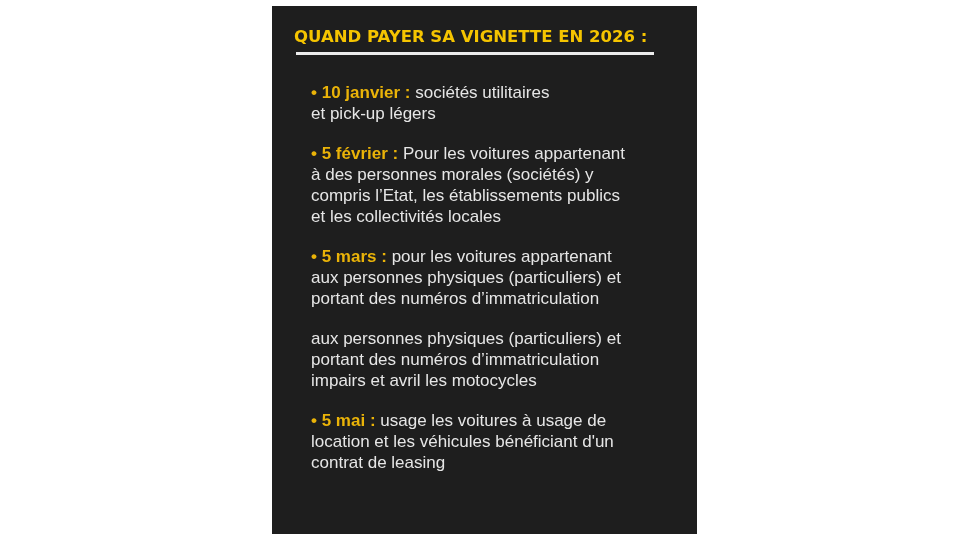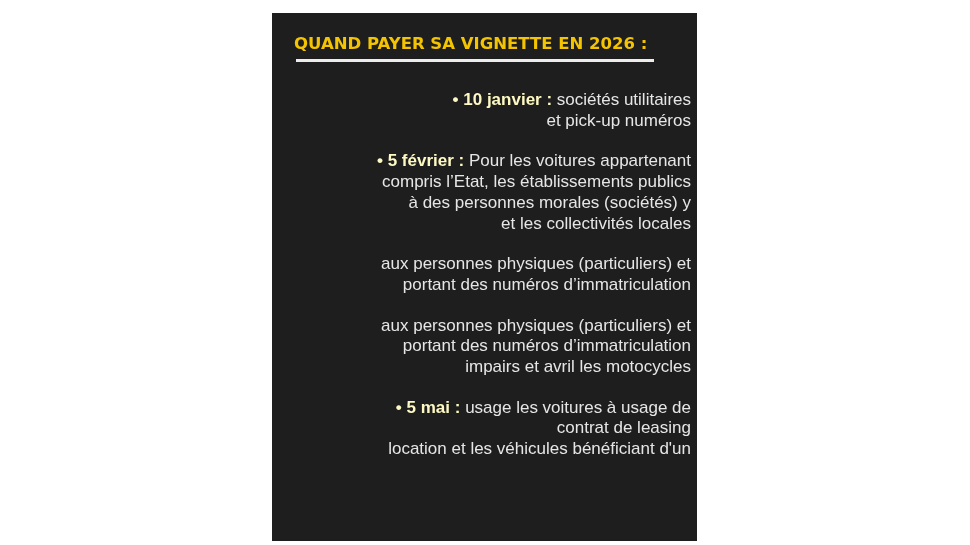--- a/index.html
+++ b/index.html
@@ -1,62 +1,62 @@
 <!DOCTYPE html>
 <html><head>
 <meta charset="utf-8">
 <style>
   html, body { margin:0; padding:0; }
   body { width:970px; height:545px; background:#ffffff; position:relative; overflow:hidden; }
   .panel {
-    position:absolute; left:272px; top:13px; width:425px; height:528px;
+    position:absolute; left:272px; top:6px; width:425px; height:528px;
     background:#1e1e1e;
-    text-align:right;
   }
   .title {
     position:absolute; left:22px; top:21px;
     color:#f5c400; font-family:"DejaVu Sans", sans-serif; font-weight:bold;
     font-size:16.5px; letter-spacing:0px; white-space:nowrap;
   }
   .rule {
     position:absolute; left:24px; top:46px; width:358px; height:3px;
     background:#ececec;
   }
   .list { position:absolute; left:39px; top:77px; width:380px; }
   .item {
     color:#e6e6e6; font-family:"Liberation Sans", sans-serif;
     font-size:17px; line-height:20.7px; margin-bottom:20px; font-weight:300;
   }
-  .item b { color:#fef9c3; font-weight:bold; }
+  .item b { color:#eab308; font-weight:bold; }
 </style>
 </head>
 <body>
 
 <div class="panel">
   <div class="title">QUAND PAYER SA VIGNETTE EN 2026 :</div>
   <div class="rule"></div>
   <div class="list" id="list">
       <div class="item">
         <div><b><span>• </span>10 janvier : </b><span>sociétés utilitaires</span></div>
-        <div><span>et pick-up numéros</span></div>
+        <div><span>et pick-up légers</span></div>
       </div>
       <div class="item">
         <div><b><span>• </span>5 février : </b><span>Pour les voitures appartenant</span></div>
+        <div><span>à des personnes morales (sociétés) y</span></div>
         <div><span>compris l’Etat, les établissements publics</span></div>
-        <div><span>à des personnes morales (sociétés) y</span></div>
         <div><span>et les collectivités locales</span></div>
       </div>
       <div class="item">
+        <div><b><span>• </span>5 mars : </b><span>pour les voitures appartenant</span></div>
         <div><span>aux personnes physiques (particuliers) et</span></div>
         <div><span>portant des numéros d’immatriculation</span></div>
       </div>
       <div class="item">
         <div><span>aux personnes physiques (particuliers) et</span></div>
         <div><span>portant des numéros d’immatriculation</span></div>
         <div><span>impairs et avril les motocycles</span></div>
       </div>
       <div class="item">
         <div><b><span>• </span>5 mai : </b><span>usage les voitures à usage de</span></div>
+        <div><span>location et les véhicules bénéficiant d'un</span></div>
         <div><span>contrat de leasing</span></div>
-        <div><span>location et les véhicules bénéficiant d'un</span></div>
       </div>
     </div>
 </div>
 
 </body></html>

